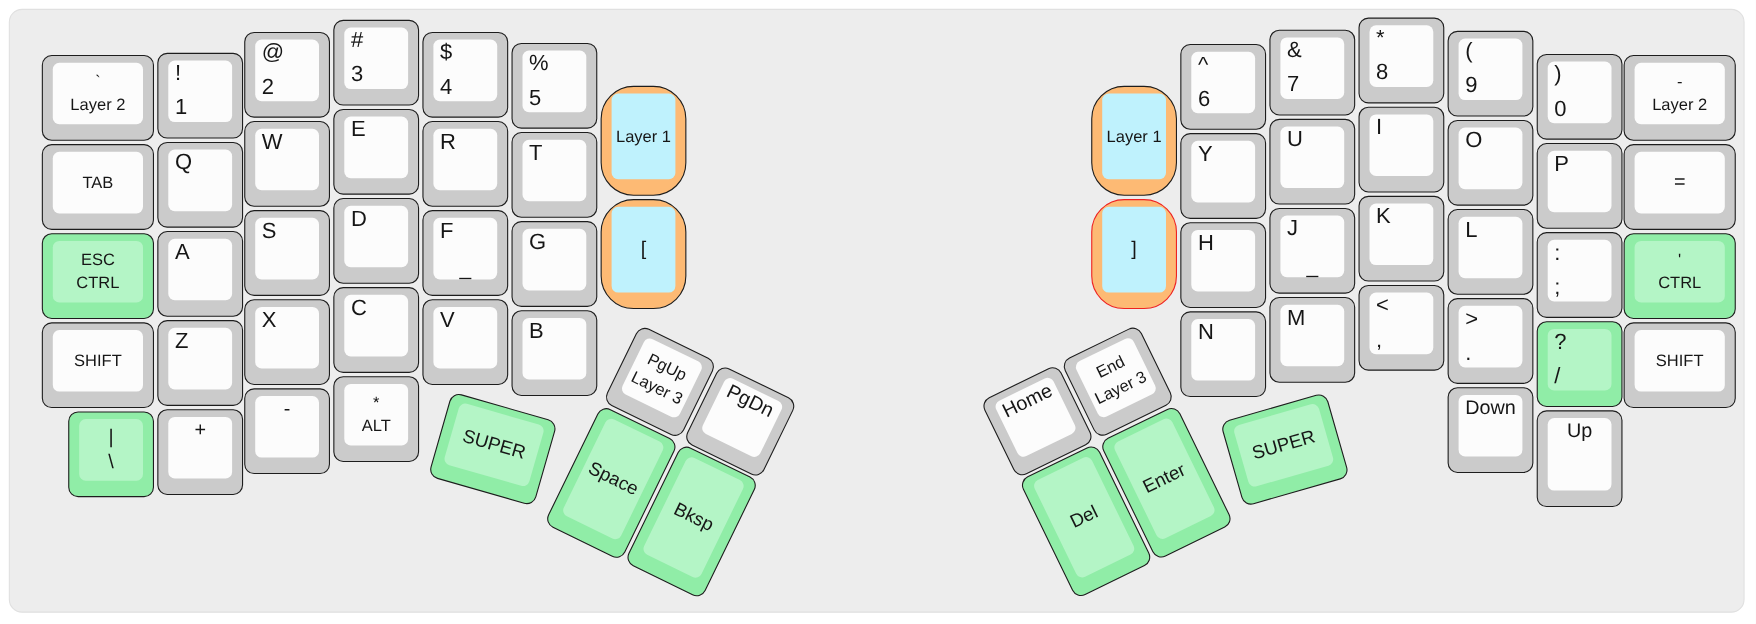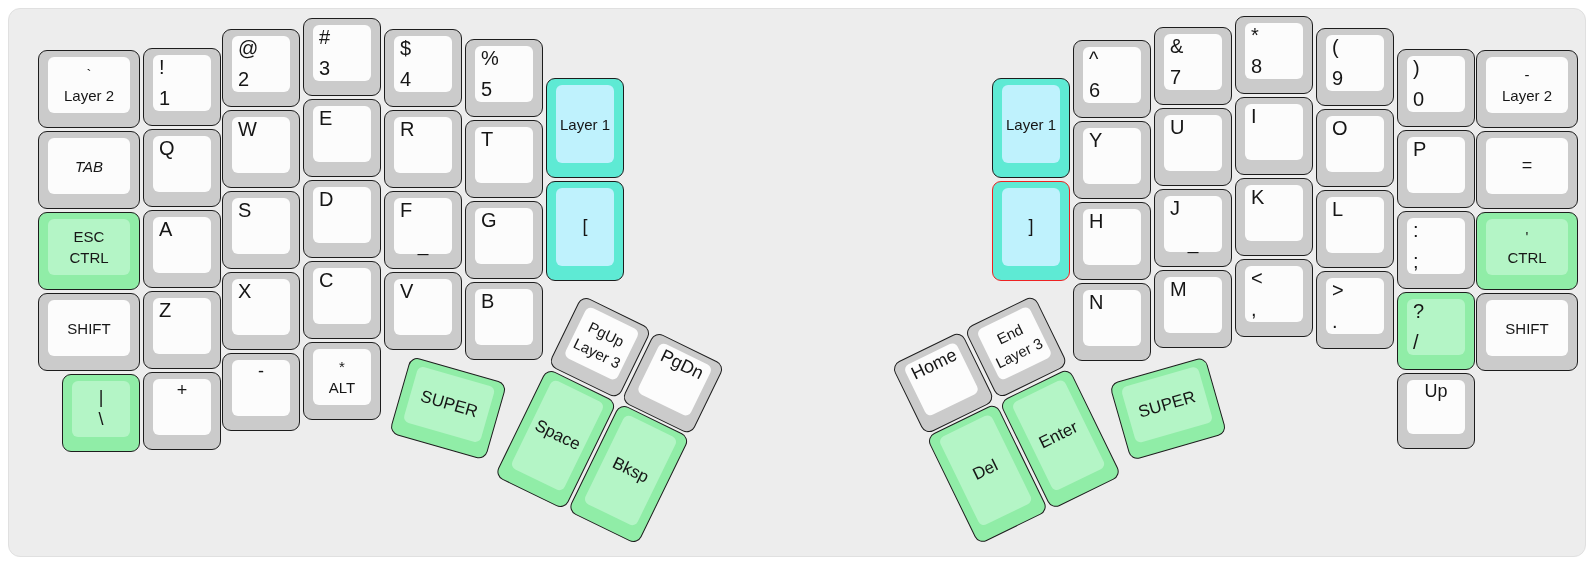--- a/index.html
+++ b/index.html
@@ -4,21 +4,21 @@
 <style>
   html,body{margin:0;padding:0;background:#ffffff;}
   .page{position:relative;width:1596px;height:567px;background:#ffffff;overflow:hidden;
         font-family:"Liberation Sans","DejaVu Sans",sans-serif;color:#161616;}
   .panel{position:absolute;left:8px;top:8px;width:1578px;height:549px;background:#ededed;
          border:1px solid #e0e0e0;border-radius:12px;box-sizing:border-box;}
   #keys{position:absolute;left:0;top:0;width:100%;height:100%;}
   .key{position:absolute;box-sizing:border-box;background:#cbcbcb;border:1.5px solid #1d1d1d;
        border-radius:9px;transform-origin:0 0;}
   .key.green{background:#90eda7;}
-  .key.blue{background:#5eead4;}
+  .key.blue{background:#fdba74;border-radius:30px;}
   .key.selected{border-color:#ee2222;}
   .cap{position:absolute;left:9px;right:9px;top:6px;bottom:14px;background:#fcfcfc;border-radius:6px;}
   .key.green .cap{background:#b4f5c6;}
   .key.blue .cap{background:#bff2fd;}
   .l-tl{position:absolute;left:6px;top:1px;font-size:20px;}
   .l-bl{position:absolute;left:6px;bottom:1px;font-size:20px;}
   .l-top{position:absolute;top:1px;left:0;right:0;text-align:center;font-size:18px;}
   .l-hom{position:absolute;bottom:-2px;left:0;right:0;text-align:center;font-size:19px;}
   .l-center{position:absolute;left:0;top:0;right:0;bottom:0;display:flex;flex-direction:column;
             align-items:center;justify-content:center;font-size:15px;line-height:1.4;text-align:center;}
@@ -33,21 +33,21 @@
   <div class="panel"></div>
   <div id="keys">
       <div class="key gray" style="left: 38px; top: 50px; width: 102px; height: 78px;">
         <div class="cap">
           <div class="l-center twoline">
             <span class="line">`</span>
             <span class="line">Layer 2</span>
           </div>
         </div>
       </div>
-      <div class="key gray" style="left: 38px; top: 131px; width: 102px; height: 78px; font-style: italic;">
+      <div class="key gray" style="left: 38px; top: 131px; width: 102px; height: 78px;">
         <div class="cap">
           <div class="l-center">
             <span class="line">TAB</span>
           </div>
         </div>
       </div>
       <div class="key green" style="left: 38px; top: 212px; width: 102px; height: 78px; text-decoration: underline;">
         <div class="cap">
           <div class="l-center twoline">
             <span class="line">ESC</span>
@@ -336,20 +336,25 @@
         <div class="cap">
           <span class="l-tl">L</span>
         </div>
       </div>
       <div class="key gray" style="left: 1316px; top: 271px; width: 78px; height: 78px;">
         <div class="cap">
           <span class="l-tl">&gt;</span>
           <span class="l-bl">.</span>
         </div>
       </div>
+      <div class="key gray" style="left: 1316px; top: 352px; width: 78px; height: 78px;">
+        <div class="cap">
+          <span class="l-top">Down</span>
+        </div>
+      </div>
       <div class="key gray" style="left: 1397px; top: 49px; width: 78px; height: 78px;">
         <div class="cap">
           <span class="l-tl">)</span>
           <span class="l-bl">0</span>
         </div>
       </div>
       <div class="key gray" style="left: 1397px; top: 130px; width: 78px; height: 78px;">
         <div class="cap">
           <span class="l-tl">P</span>
         </div>
@@ -359,21 +364,21 @@
           <span class="l-tl">:</span>
           <span class="l-bl">;</span>
         </div>
       </div>
       <div class="key green" style="left: 1397px; top: 292px; width: 78px; height: 78px;">
         <div class="cap">
           <span class="l-tl">?</span>
           <span class="l-bl">/</span>
         </div>
       </div>
-      <div class="key gray" style="left: 1397px; top: 373px; width: 78px; height: 76px;">
+      <div class="key gray" style="left: 1397px; top: 373px; width: 78px; height: 88px;">
         <div class="cap">
           <span class="l-top">Up</span>
         </div>
       </div>
       <div class="key gray" style="left: 1476px; top: 50px; width: 102px; height: 78px;">
         <div class="cap">
           <div class="l-center twoline">
             <span class="line">-</span>
             <span class="line">Layer 2</span>
           </div>

